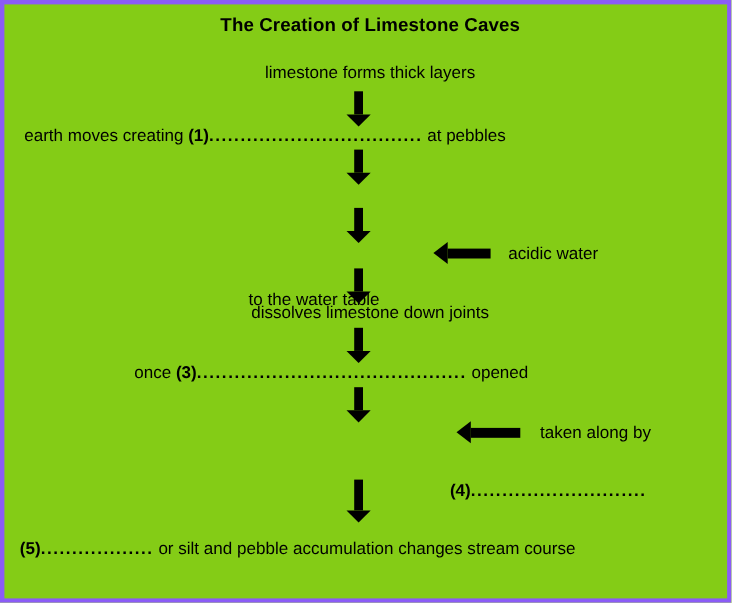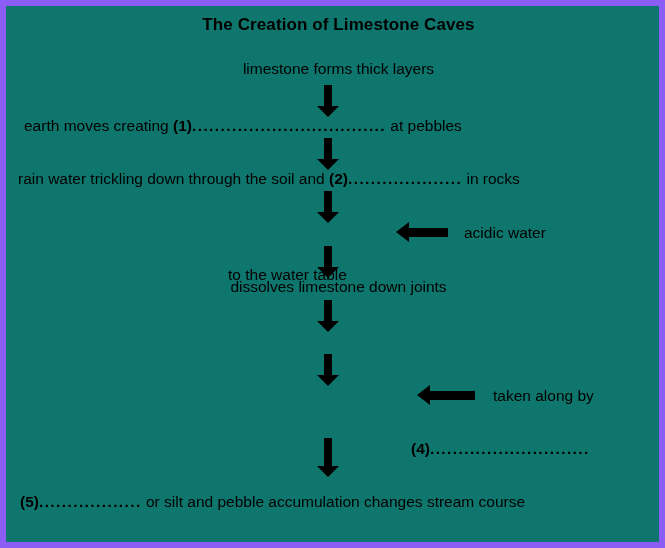--- a/index.html
+++ b/index.html
@@ -8,22 +8,22 @@
     background: #ffffff;
   }
   body {
     font-family: "Liberation Sans", sans-serif;
   }
   #diagram-frame {
     position: relative;
     width: 665px;
     height: 548px;
     box-sizing: border-box;
-    border: 6px solid #8b5cf6;
-    background: #0f766e;
+    border: 4px solid #8b5cf6;
+    background: #84cc16;
     overflow: hidden;
   }
   .title {
     position: absolute;
     left: 0;
     top: 9px;
     width: 665px;
     text-align: center;
     font-size: 17px;
     font-weight: bold;
@@ -111,23 +111,20 @@
 
   <div class="row" style="left:18px; top:110px;">
     <span>earth moves creating </span><span class="bold">(1)</span><span class="dots">..................................</span><span> at pebbles</span>
   </div>
 
   <div class="varrow" style="left:311px; top:132px; height:32px;">
     <div class="shaft" style="height:21px;"></div>
     <div class="head" style="top:21px;"></div>
   </div>
 
-  <div class="row" style="left:12px; top:163px;">
-    <span>rain water trickling down through the soil and </span><span class="bold">(2)</span><span class="dots">....................</span><span> in rocks</span>
-  </div>
 
   <div class="varrow" style="left:311px; top:185px; height:32px;">
     <div class="shaft" style="height:21px;"></div>
     <div class="head" style="top:21px;"></div>
   </div>
 
   <div class="row" style="left:222px; top:217px;margin-top:42px;">
     <span>to the water table</span>
   </div>
   <div class="harrow" style="left:390px; top:216px; width:52px;">
@@ -145,20 +142,23 @@
 
   <div class="row center" style="top:271px;">
     <span>dissolves limestone down joints</span>
   </div>
 
   <div class="varrow" style="left:311px; top:294px; height:32px;">
     <div class="shaft" style="height:21px;"></div>
     <div class="head" style="top:21px;"></div>
   </div>
 
+  <div class="row" style="left:118px; top:326px;">
+    <span>once </span><span class="bold">(3)</span><span class="dots">...........................................</span><span> opened</span>
+  </div>
 
   <div class="varrow" style="left:311px; top:348px; height:32px;">
     <div class="shaft" style="height:21px;"></div>
     <div class="head" style="top:21px;"></div>
   </div>
 
   <div class="harrow" style="left:411px; top:379px; width:58px;">
     <div class="hshaft" style="width:45px;"></div>
     <div class="hhead"></div>
   </div>

